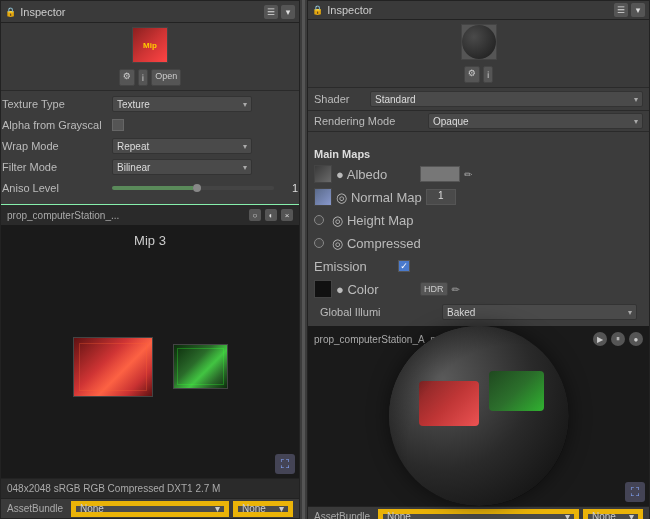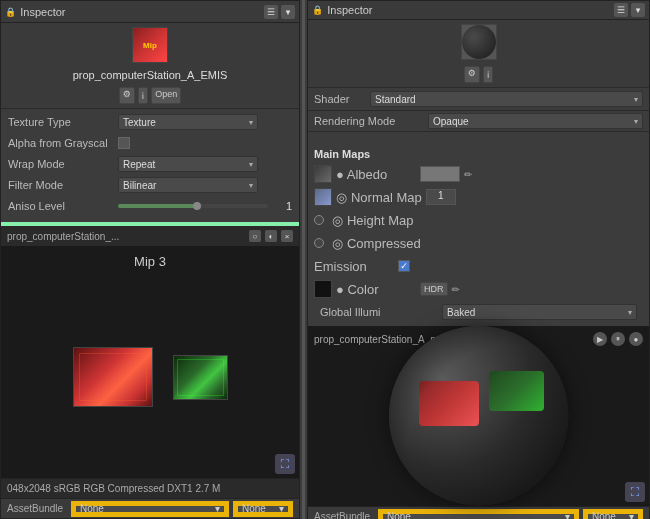--- a/index.html
+++ b/index.html
@@ -109,22 +109,22 @@
       border: 1px solid #444;
       color: #ccc;
       font-size: 9px;
       padding: 1px 3px;
       cursor: pointer;
       border-radius: 2px;
     }
 
     
     .form-section {
-      padding: 4px 7px;
-      border-bottom: 4px solid #86efac;
+      padding: 4px 1px;
+      border-bottom: 1px solid #86efac;
     }
 
     .form-row {
       display: flex;
       align-items: center;
       margin-bottom: 3px;
       min-height: 18px;
     }
 
     .form-label {
@@ -544,21 +544,20 @@
     <div class="header-icons">
       <div class="header-icon">☰</div>
       <div class="header-icon">▾</div>
     </div>
   </div>
 
   <div class="asset-header">
     <div class="asset-thumbnail">
       <div style="background: linear-gradient(135deg, #8b2020, #cc3333, #ff4444); width:100%;height:100%;display:flex;align-items:center;justify-content:center;color:#ffcc00;font-size:8px;font-weight:bold;">Mip</div>
     </div>
-    <div class="asset-name">prop_computerStation_A_EMIS</div>
     <div class="asset-header-icons">
       <div class="asset-btn">⚙</div>
       <div class="asset-btn">ℹ</div>
       <div class="asset-btn">Open</div>
     </div>
   </div>
 
   <div class="form-section">
     <div class="form-row">
       <div class="form-label">Texture Type</div>

